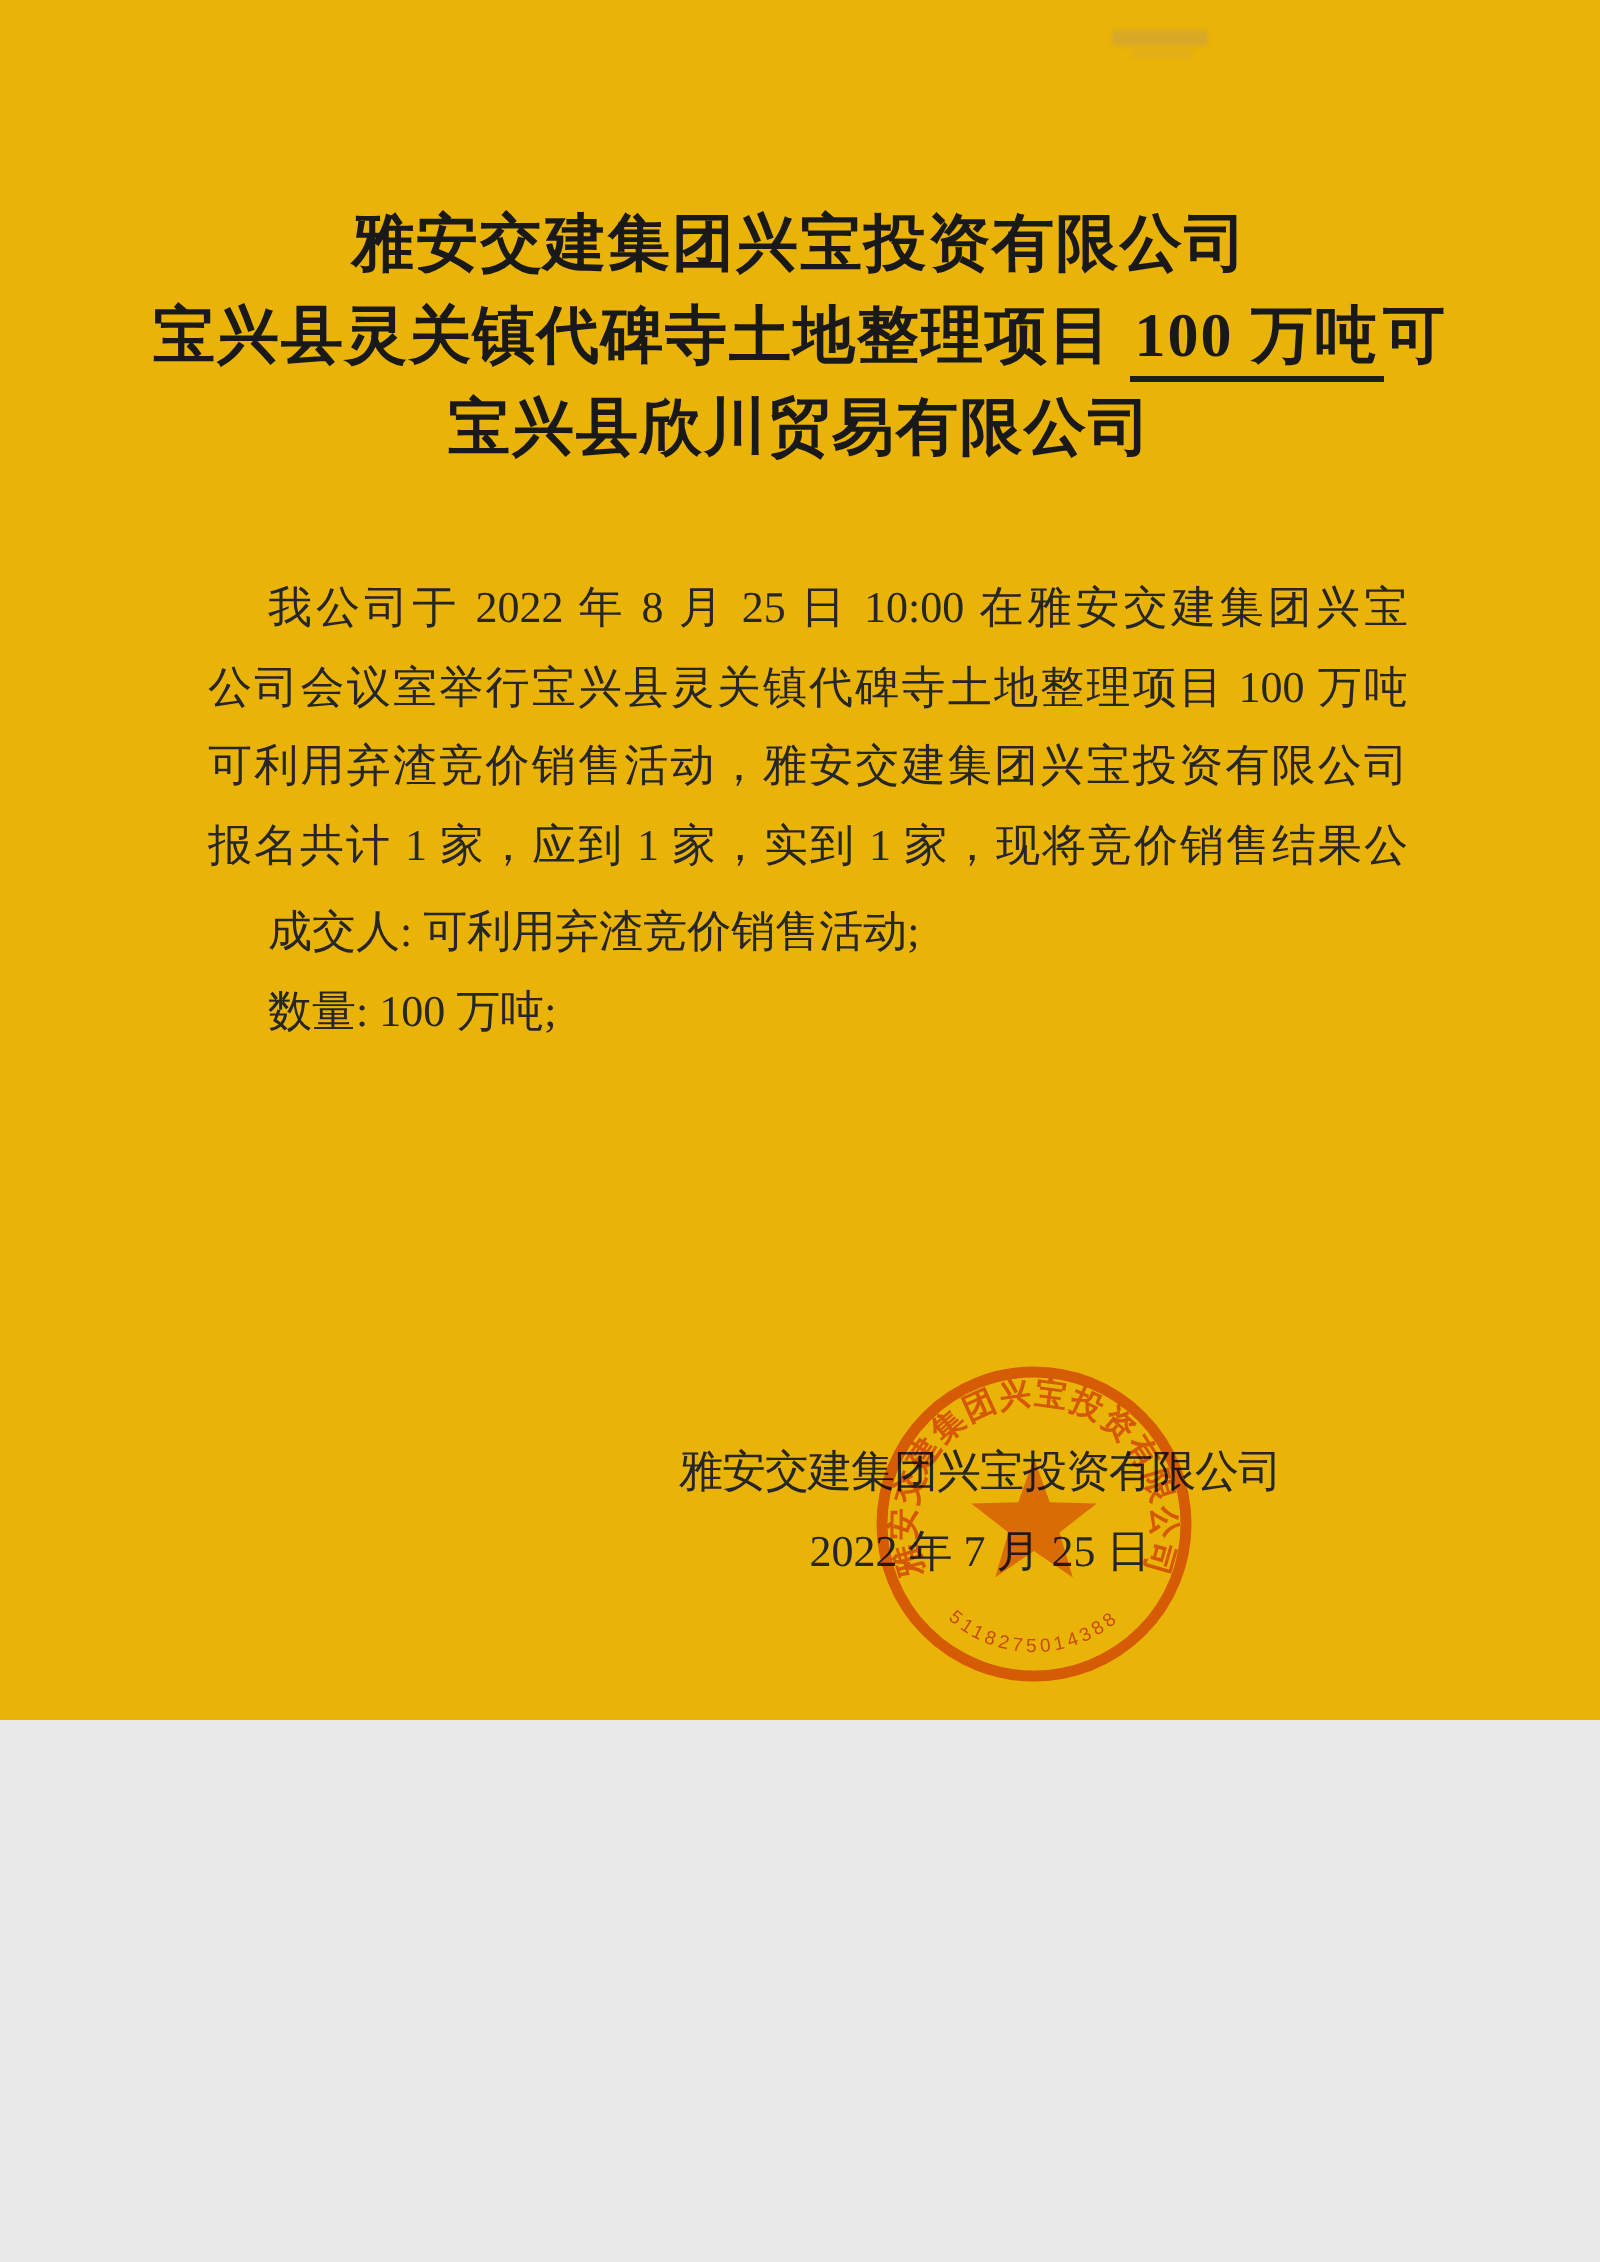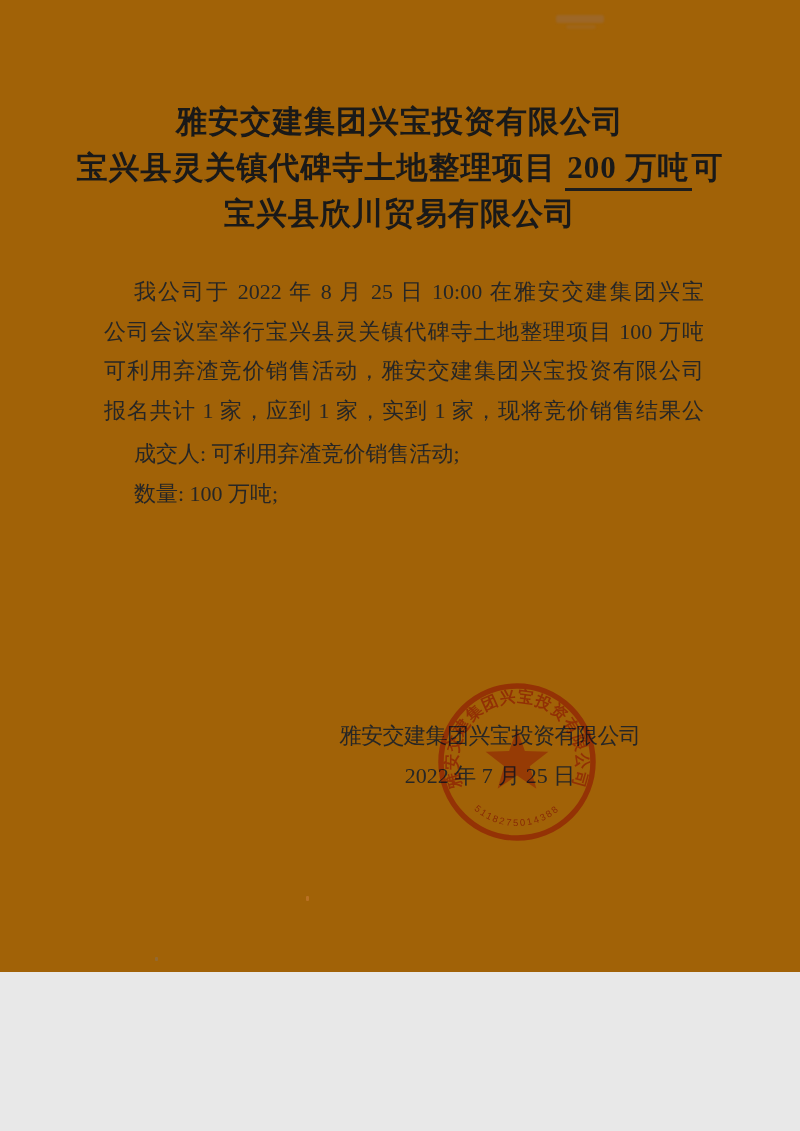--- a/index.html
+++ b/index.html
@@ -1,22 +1,22 @@
 <!DOCTYPE html>
 <html><head>
 <meta charset="utf-8">
 <style>
   * { margin: 0; padding: 0; box-sizing: border-box; }
   html, body { background: #e8e8e8; }
   .page {
     position: relative;
     width: 800px;
-    height: 972px;
+    height: 860px;
     margin: 0 auto;
-    background: #a16207;
+    background: #eab308;
     overflow: hidden;
     font-family: "Liberation Serif", "DejaVu Serif", serif;
     color: #222;
   }
   
   .smudge {
     position: absolute;
     border-radius: 2px;
     filter: blur(1px);
   }
@@ -38,21 +38,21 @@
     letter-spacing: 1px;
   }
   .title-underline {
     border-bottom: 3px solid #1d1d1d;
     padding: 0 2px 3px 2px;
   }
 
   .body-block {
     position: absolute;
     left: 104px;
-    top: 272px;
+    top: 284px;
     width: 600px;
     font-size: 22px;
     line-height: 39.5px;
     color: #262626;
   }
   .b-line { white-space: nowrap; }
   .just { white-space: normal; text-align: justify; text-align-last: justify; }
   .indent { text-indent: 30px; }
   .items { margin-top: 4px; }
   .item-line { text-indent: 30px; white-space: nowrap; }
@@ -101,21 +101,21 @@
 
 <div class="page">
 
   <div class="smudge smudge-1"></div>
   <div class="smudge smudge-2"></div>
   <div class="speck-1"></div>
   <div class="speck-2"></div>
 
   <h1 class="title-block">
     <div class="t-line">雅安交建集团兴宝投资有限公司</div>
-    <div class="t-line"><span>宝兴县灵关镇代碑寺土地整理项目 </span><span class="title-underline">200 万吨</span><span>可</span></div>
+    <div class="t-line"><span>宝兴县灵关镇代碑寺土地整理项目 </span><span class="title-underline">100 万吨</span><span>可</span></div>
     <div class="t-line">宝兴县欣川贸易有限公司</div>
   </h1>
 
   <div class="body-block">
     <div class="b-line just indent">我公司于 2022 年 8 月 25 日 10:00 在雅安交建集团兴宝</div>
     <div class="b-line just">公司会议室举行宝兴县灵关镇代碑寺土地整理项目 100 万吨</div>
     <div class="b-line just">可利用弃渣竞价销售活动，雅安交建集团兴宝投资有限公司</div>
     <div class="b-line just">报名共计 1 家，应到 1 家，实到 1 家，现将竞价销售结果公</div>
     <div class="items">
       <div class="item-line">成交人: 可利用弃渣竞价销售活动;</div>

